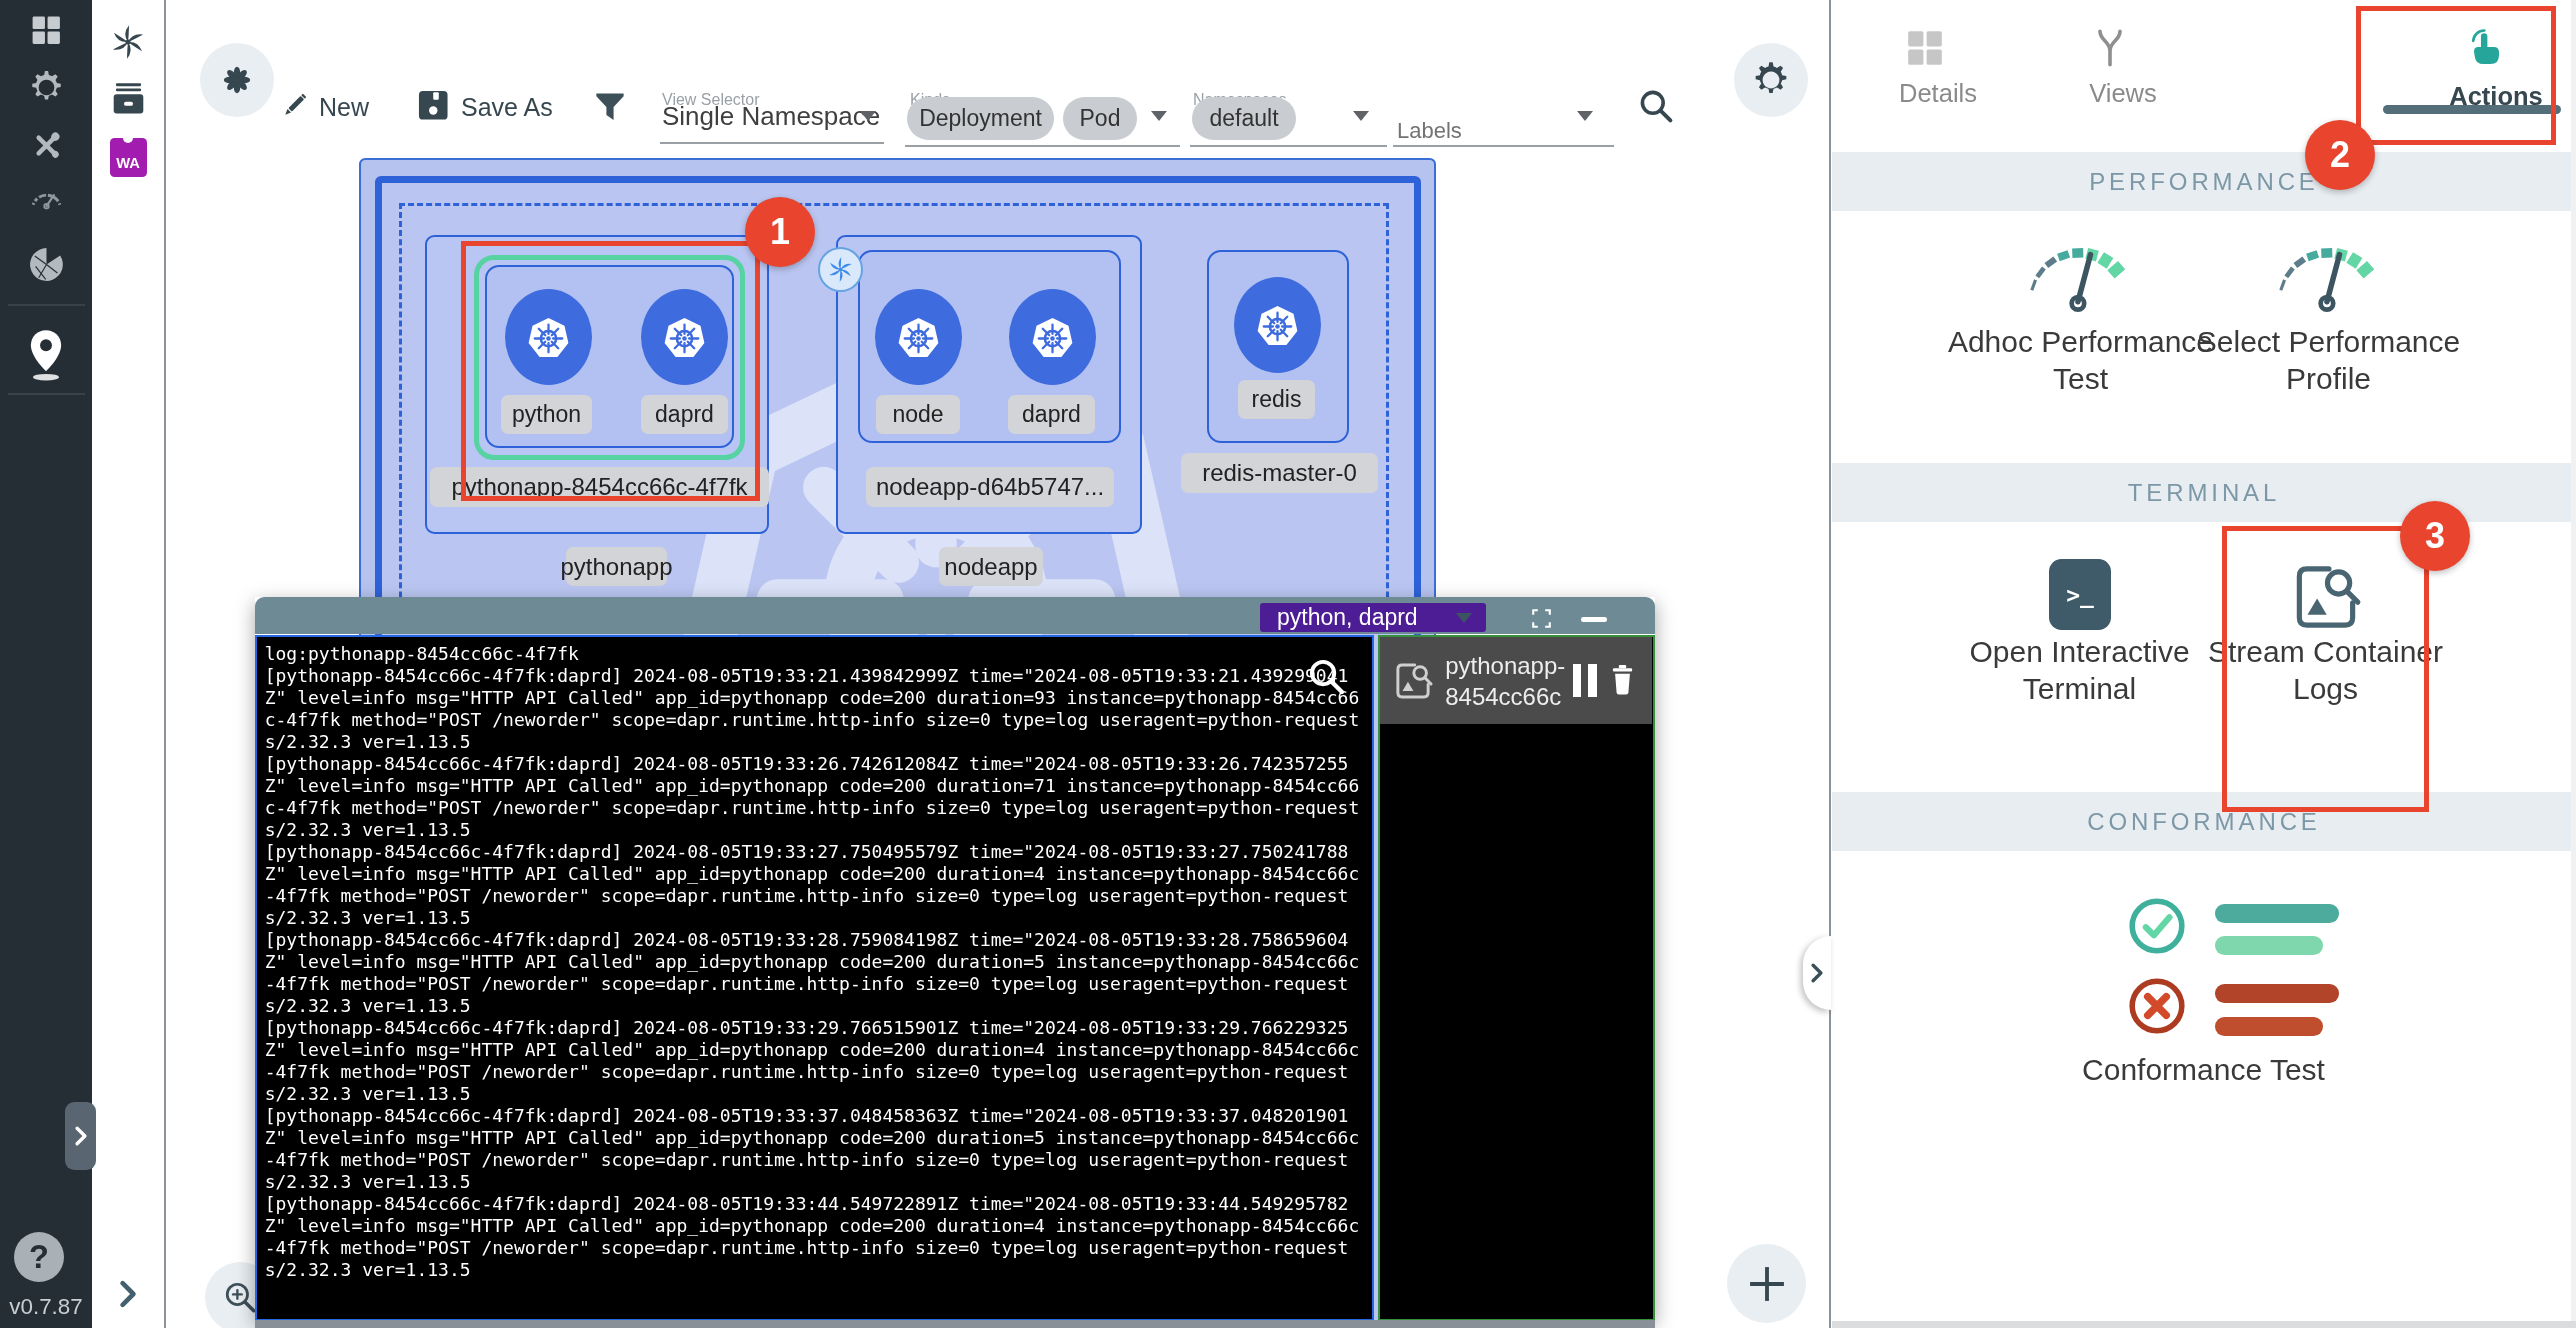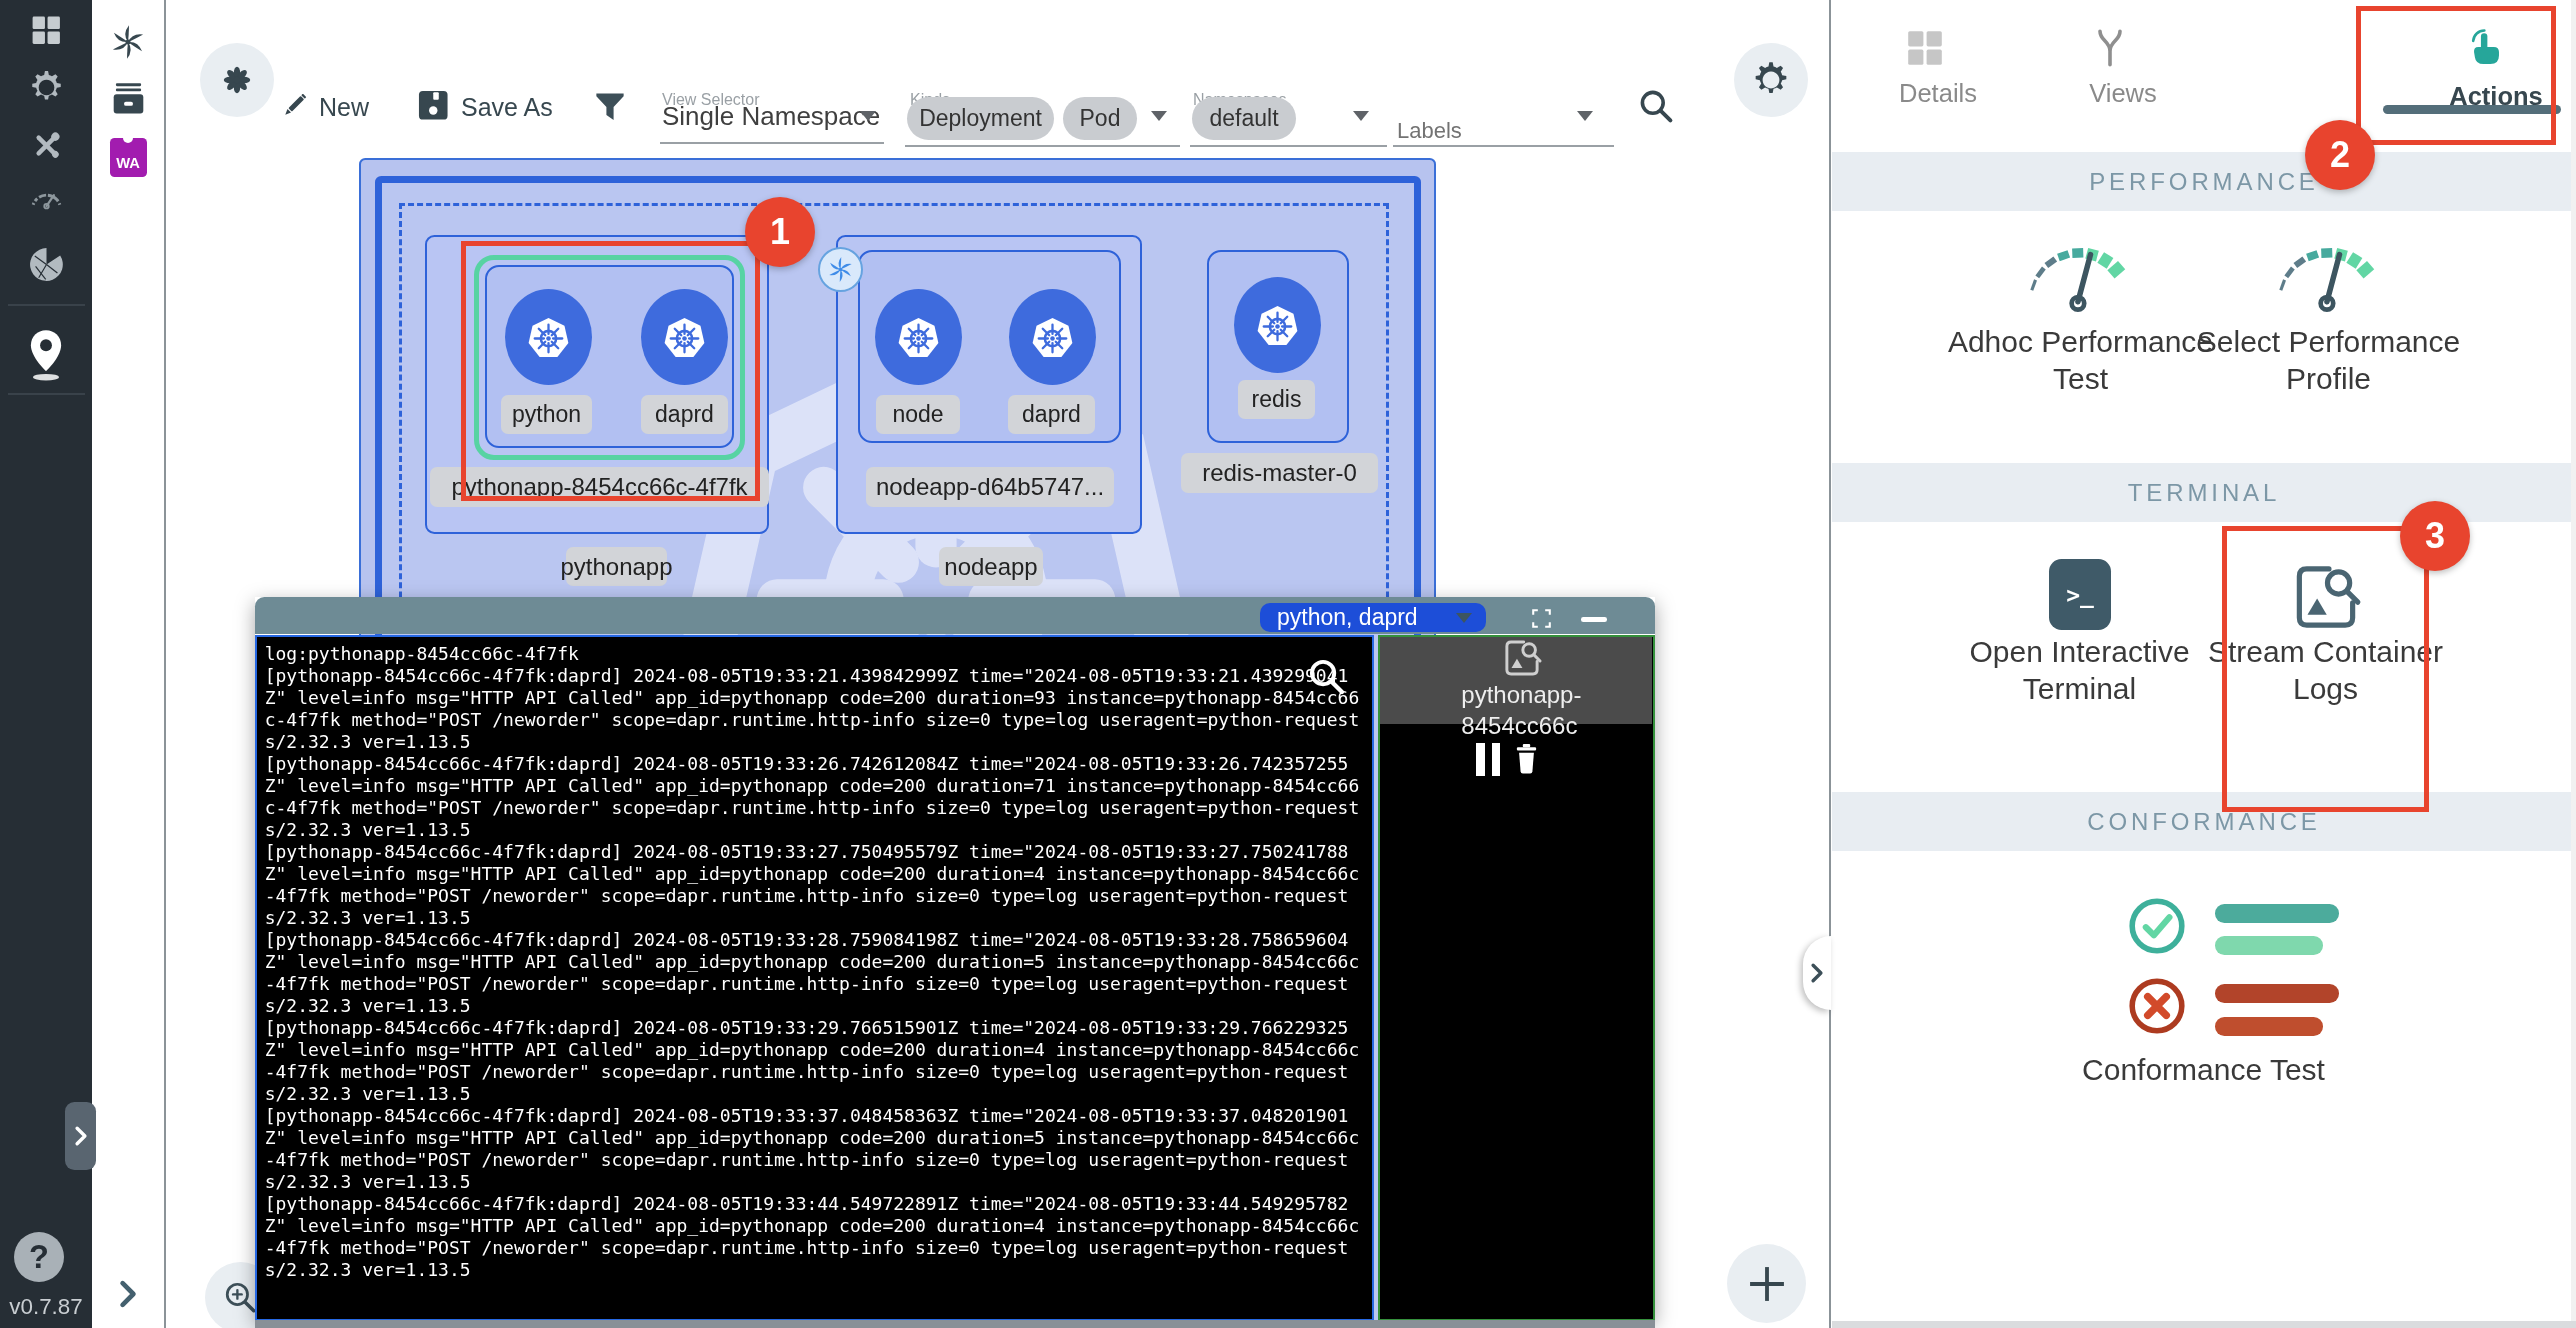--- a/index.html
+++ b/index.html
@@ -28,26 +28,26 @@
   .group{background:#b9c5f3;border:2.3px solid #2e62d9;border-radius:9.3px;box-sizing:border-box;}
   .podbox{background:#b2c0f2;border:2.3px solid #2e62d9;border-radius:14px;box-sizing:border-box;}
   .greenring{border:5.4px solid #57d3a3;border-radius:20px;box-sizing:border-box;}
   .cont{border-radius:50%;background:#3e6bdd;display:flex;align-items:center;justify-content:center;}
   .nchip{background:#d2d4d8;border-radius:7px;display:flex;align-items:center;justify-content:center;font-size:24px;color:#222;}
   .redbox{border:5.4px solid #e8442e;box-sizing:border-box;z-index:40;}
   .redcirc{border-radius:50%;background:#e8442e;color:#fff;font-size:36px;font-weight:bold;display:flex;align-items:center;justify-content:center;z-index:41;box-shadow:0 2.3px 6.2px rgba(0,0,0,.25);}
   
   .term-shadow{left:255px;top:597px;width:1400px;height:723px;box-shadow:0 6.2px 18.6px rgba(0,0,0,.35);z-index:20;}
   .term-head{left:255px;top:597px;width:1400px;height:37px;background:#6e8b95;border-radius:9.3px 9.3px 0 0;z-index:21;}
-  .term-dd{left:1260px;top:603px;width:226px;height:29px;background:#1d4ed8;border-radius:10px;z-index:22;display:flex;align-items:center;}
+  .term-dd{left:1260px;top:603px;width:226px;height:29px;background:#4c1d95;border-radius:3px;z-index:22;display:flex;align-items:center;}
   .log-area{left:255px;top:635px;width:1119px;height:686px;background:#000;border:2.3px solid #2668e3;box-sizing:border-box;z-index:21;overflow:hidden;}
   .loglines{padding:6.2px 7.7px;font-family:"DejaVu Sans Mono",monospace;font-size:18px;line-height:22px;color:#fff;}
   .logline{white-space:pre-wrap;word-break:break-all;}
   .log-side{left:1378px;top:635px;width:277px;height:686px;background:#000;border:2.3px solid #35913c;box-sizing:border-box;z-index:21;}
-  .stream-row{left:1380px;top:637px;width:272px;height:87px;background:#4b4b4b;z-index:22;display:flex;align-items:center;flex-direction:column;}
+  .stream-row{left:1380px;top:637px;width:272px;height:87px;background:#4b4b4b;z-index:22;display:flex;align-items:center;}
   .stream-name{font-size:24px;line-height:31px;color:#eee;}
   
   .rp-div{left:1829px;top:0;width:2.3px;height:1329px;background:#8b9398;}
   .band{left:1832px;width:744px;height:59px;background:#e8edf2;display:flex;align-items:center;justify-content:center;
         font-size:24px;letter-spacing:3.9px;color:#7c97a6;}
   .tab{top:0;width:186px;height:147px;text-align:center;}
   .tab .lbl{font-size:25.5px;color:#8a8a8a;padding-left:26px;}
   .tab.active .lbl{color:#37474f;font-weight:bold;}
   .item-lbl{font-size:30px;line-height:37px;color:#3a3a3a;text-align:center;}
   .fab{border-radius:50%;background:#e9eef2;display:flex;align-items:center;justify-content:center;z-index:5;}

